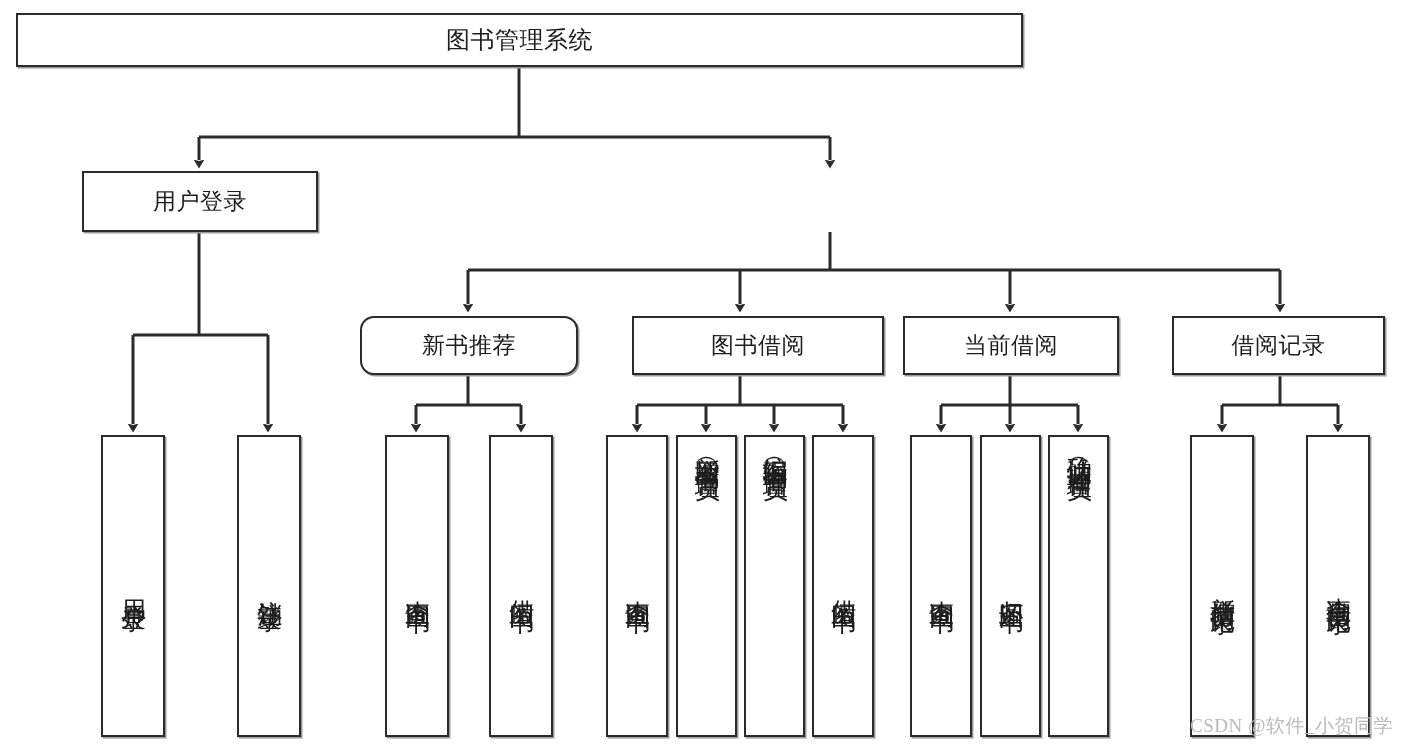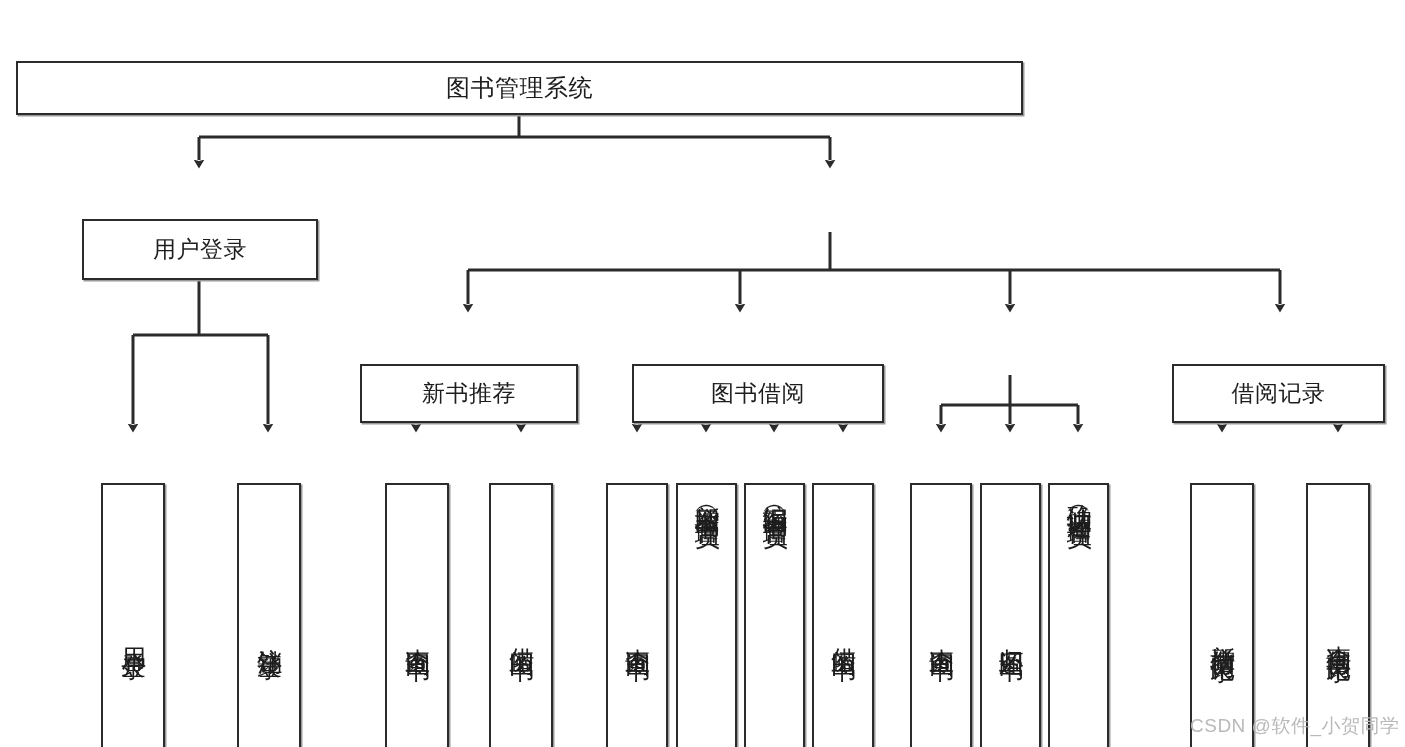--- a/index.html
+++ b/index.html
@@ -29,21 +29,20 @@
   .node {
     position: absolute;
     box-sizing: border-box;
     background: #ffffff;
     border: 2px solid #2b2b2b;
     box-shadow: 1.5px 1.5px 0 0 #9a9a9a;
     display: flex;
     align-items: center;
     justify-content: center;
     z-index: 2;
-    margin-top: 48px;
   }
   .node-label {
     color: #1d1d1d;
     line-height: 1.18;
     letter-spacing: 0.5px;
     white-space: nowrap;
   }
   
   .node.horiz .node-label {
     font-size: 23px;
@@ -72,21 +71,21 @@
   .node.vert.top-text {
     align-items: flex-start;
   }
   .watermark {
     position: absolute;
     color: #b9b9b9;
     font-size: 19px;
     letter-spacing: 0.5px;
     white-space: nowrap;
     z-index: 5;
-    font-family: Liberation Sans, sans-serif;
+    font-family: Liberation Serif, serif;
   }
 </style>
 </head>
 <body>
 
 <div id="diagram-root">
 
   <svg id="edge-layer" viewBox="0 0 1405 747" width="1405" height="747" aria-hidden="true">
     <defs>
       <marker id="arrow" markerWidth="9" markerHeight="11" refX="0.5" refY="5.5" orient="auto" markerUnits="userSpaceOnUse">
@@ -138,26 +137,29 @@
   </svg>
 
   <div class="node horiz root" style="left:16px; top:13px; width:1007px; height:54px;">
     <span class="node-label">图书管理系统</span>
   </div>
 
   <div class="node horiz" style="left:82px; top:171px; width:236px; height:61px;">
     <span class="node-label">用户登录</span>
   </div>
 
-  <div class="node horiz" style="left:360px; top:316px; width:218px; height:59px;">
+  <div class="node horiz" style="left:360px; top:316px; width:218px; height:59px;border-radius:14px;">
     <span class="node-label">新书推荐</span>
   </div>
   <div class="node horiz" style="left:632px; top:316px; width:252px; height:59px;">
     <span class="node-label">图书借阅</span>
   </div>
+  <div class="node horiz" style="left:903px; top:316px; width:216px; height:59px;">
+    <span class="node-label">当前借阅</span>
+  </div>
   <div class="node horiz" style="left:1172px; top:316px; width:213px; height:59px;">
     <span class="node-label">借阅记录</span>
   </div>
 
   <div class="node vert center-text" style="left:101px; top:435px; width:64px; height:302px;">
     <span class="node-label">用户登录</span>
   </div>
 
   <div class="node vert center-text" style="left:237px; top:435px; width:64px; height:302px;">
     <span class="node-label">注销登录</span>

